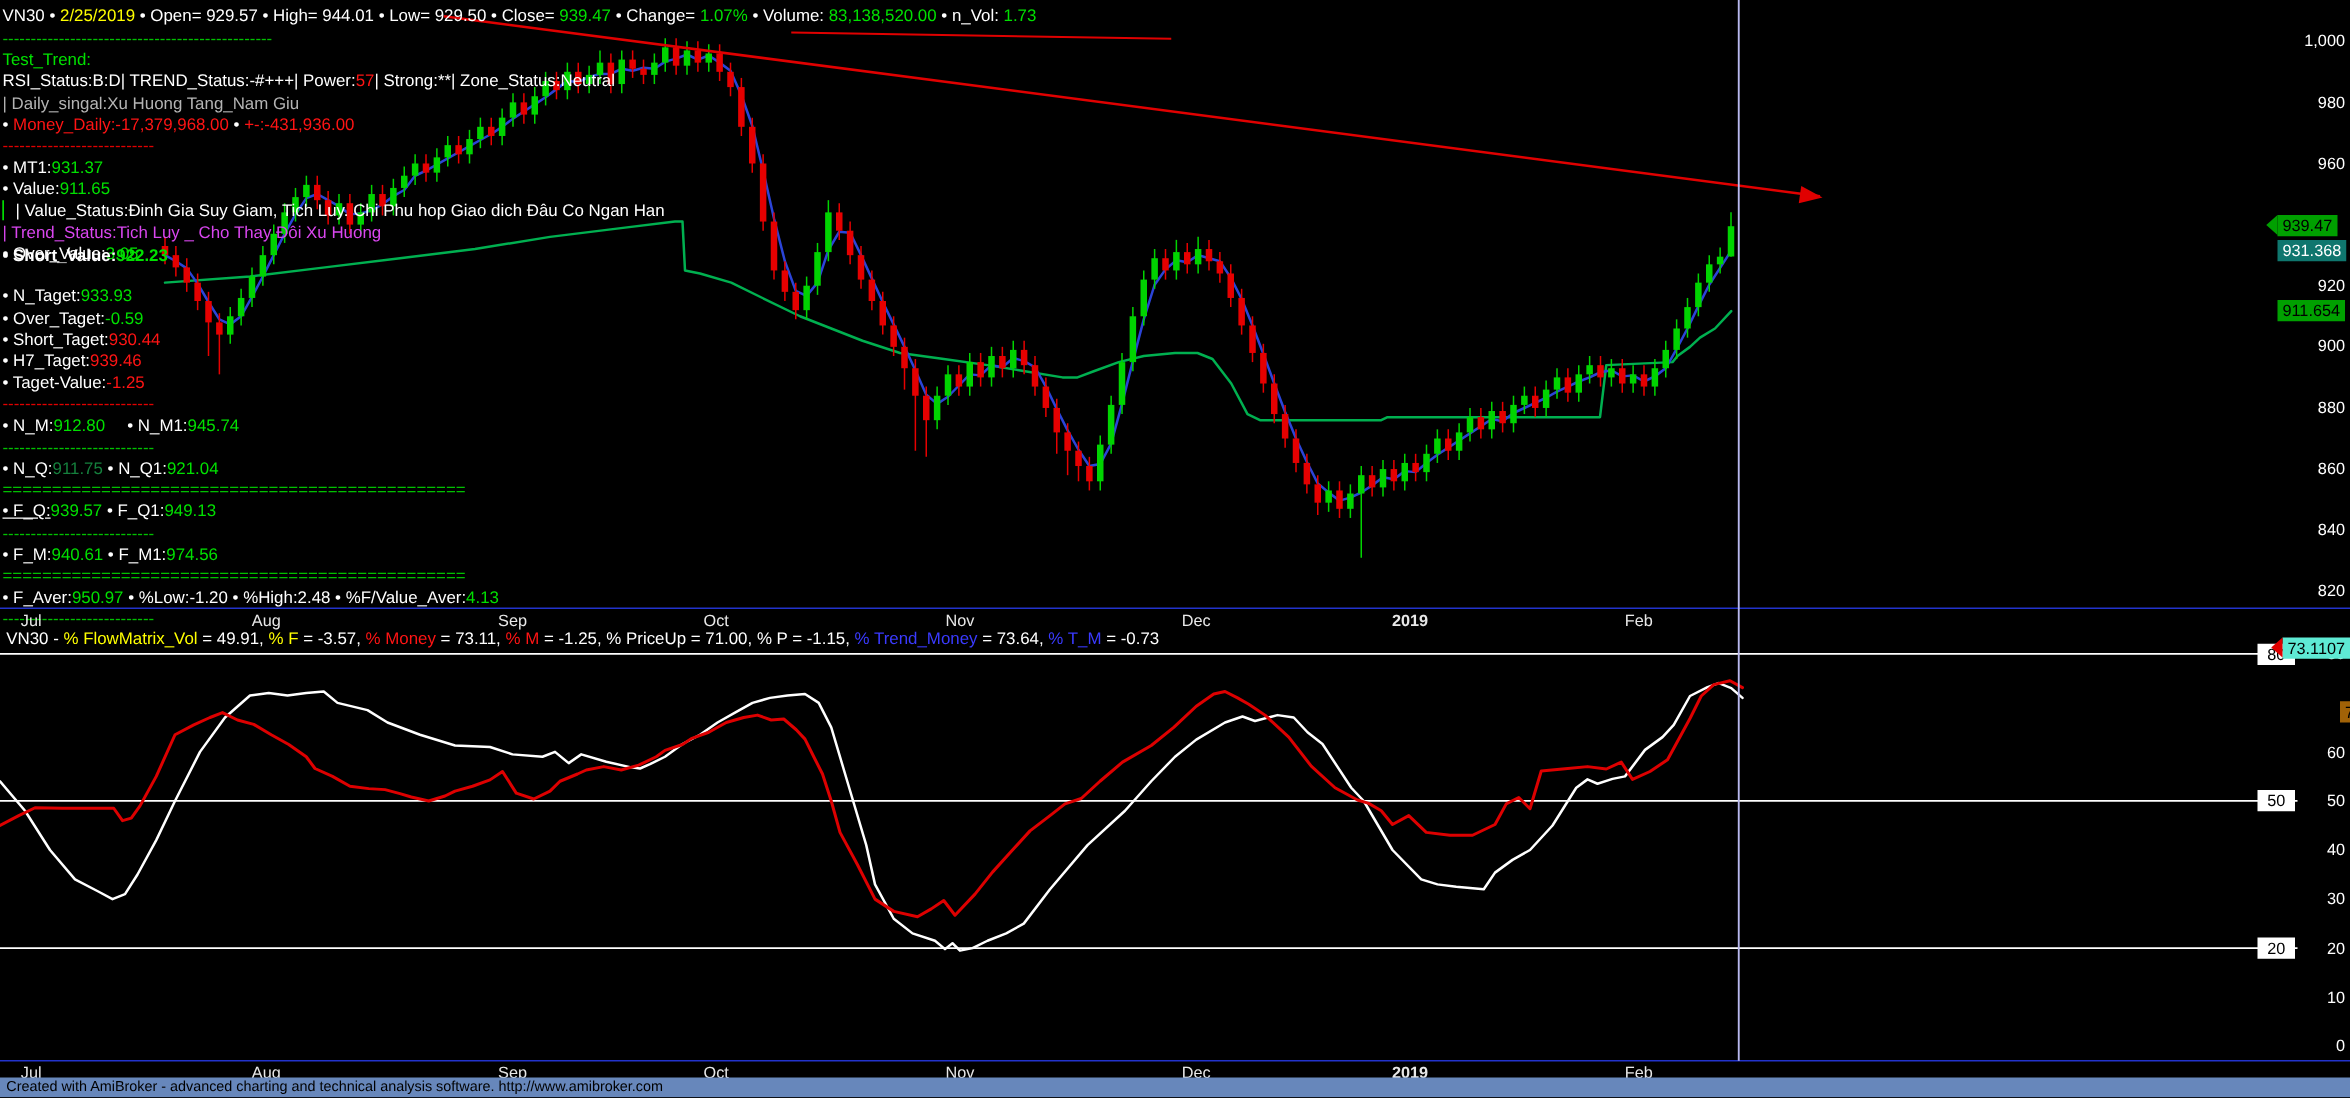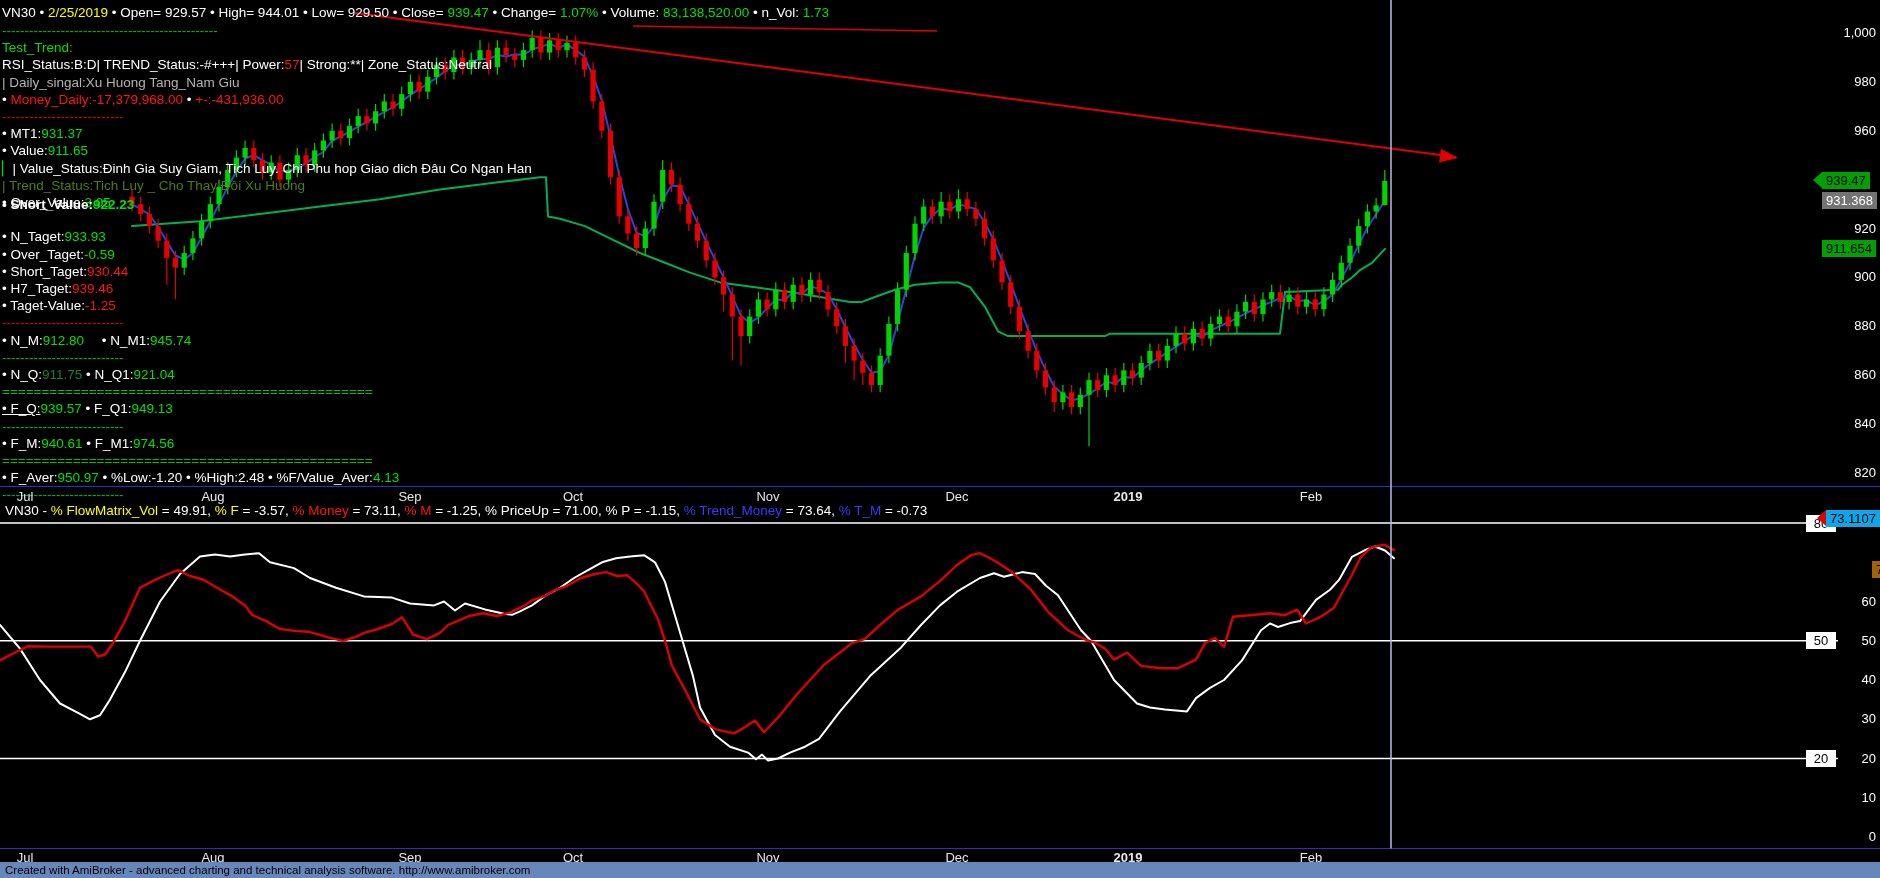--- a/index.html
+++ b/index.html
@@ -332,21 +332,21 @@
   <div class="abs ovl" id="left-panel" style="top:22px;left:0;">
       <div class="tline" style="top: 0px;"><span class="seg" style="color: rgb(0, 192, 0);">------------------------------------------------</span></div>
       <div class="tline" style="top: 17.2px;"><span class="seg" style="color: rgb(0, 224, 0);">Test_Trend:</span></div>
       <div class="tline" style="top: 34.4px;"><span class="seg" style="color: rgb(255, 255, 255);">RSI_Status:B:D| TREND_Status:-#+++| Power:</span><span class="seg" style="color: rgb(255, 20, 20);">57</span><span class="seg" style="color: rgb(255, 255, 255);">| Strong:**| Zone_Status:Neutral</span></div>
       <div class="tline" style="top: 51.6px;"><span class="seg" style="color: rgb(180, 180, 180);">| Daily_singal:Xu Huong Tang_Nam Giu</span></div>
       <div class="tline" style="top: 68.8px;"><span class="seg" style="color: rgb(255, 255, 255);">• </span><span class="seg" style="color: rgb(255, 20, 20);">Money_Daily:-17,379,968.00</span><span class="seg" style="color: rgb(255, 255, 255);"> • </span><span class="seg" style="color: rgb(255, 20, 20);">+-:-431,936.00</span></div>
       <div class="tline" style="top: 86px;"><span class="seg" style="color: rgb(224, 0, 0);">---------------------------</span></div>
       <div class="tline" style="top: 103.2px;"><span class="seg" style="color: rgb(255, 255, 255);">• MT1:</span><span class="seg" style="color: rgb(0, 224, 0);">931.37</span></div>
       <div class="tline" style="top: 120.4px;"><span class="seg" style="color: rgb(255, 255, 255);">• Value:</span><span class="seg" style="color: rgb(0, 224, 0);">911.65</span></div>
       <div class="tline" style="top: 137.6px;"><span class="seg" style="color: rgb(0, 224, 0);">▏</span><span class="seg" style="color: rgb(255, 255, 255);">| Value_Status:Đinh Gia Suy Giam, Tich Luy. Chi Phu hop Giao dich Đâu Co Ngan Han</span></div>
-      <div class="tline" style="top: 154.8px;"><span class="seg" style="color: #4d7c0f;">| Trend_Status:Tich Luy _ Cho Thay Đôi Xu Huong</span></div>
+      <div class="tline" style="top: 154.8px;"><span class="seg" style="color: #d946ef;">| Trend_Status:Tich Luy _ Cho Thay Đôi Xu Huong</span></div>
       <div class="tline" style="top: 172px;"><span class="seg" style="color: rgb(255, 255, 255);">• Over_Value:</span><span class="seg" style="color: rgb(0, 224, 0);">3.05</span></div>
       <div class="tline" style="top: 174px; font-weight: bold;"><span class="seg" style="color: rgb(255, 255, 255);">• Short_Value:</span><span class="seg" style="color: rgb(0, 224, 0);">922.23</span></div>
       <div class="tline" style="top: 206.4px;"><span class="seg" style="color: rgb(255, 255, 255);">• N_Taget:</span><span class="seg" style="color: rgb(0, 224, 0);">933.93</span></div>
       <div class="tline" style="top: 223.6px;"><span class="seg" style="color: rgb(255, 255, 255);">• Over_Taget:</span><span class="seg" style="color: rgb(0, 224, 0);">-0.59</span></div>
       <div class="tline" style="top: 240.8px;"><span class="seg" style="color: rgb(255, 255, 255);">• Short_Taget:</span><span class="seg" style="color: rgb(255, 20, 20);">930.44</span></div>
       <div class="tline" style="top: 258px;"><span class="seg" style="color: rgb(255, 255, 255);">• H7_Taget:</span><span class="seg" style="color: rgb(255, 20, 20);">939.46</span></div>
       <div class="tline" style="top: 275.2px;"><span class="seg" style="color: rgb(255, 255, 255);">• Taget-Value:</span><span class="seg" style="color: rgb(255, 20, 20);">-1.25</span></div>
       <div class="tline" style="top: 292.4px;"><span class="seg" style="color: rgb(224, 0, 0);">---------------------------</span></div>
       <div class="tline" style="top: 309.6px;"><span class="seg" style="color: rgb(255, 255, 255);">• N_M:</span><span class="seg" style="color: rgb(0, 224, 0);">912.80</span><span class="seg" style="color: rgb(255, 255, 255); margin-left: 14px;"> • N_M1:</span><span class="seg" style="color: rgb(0, 224, 0);">945.74</span></div>
       <div class="tline" style="top: 326.8px;"><span class="seg" style="color: rgb(0, 192, 0);">---------------------------</span></div>
@@ -365,36 +365,36 @@
       <div class="tick" style="left: 1816px; top: 25px;">1,000</div>
       <div class="tick" style="left: 1816px; top: 73.894px;">980</div>
       <div class="tick" style="left: 1816px; top: 122.788px;">960</div>
       <div class="tick" style="left: 1816px; top: 220.576px;">920</div>
       <div class="tick" style="left: 1816px; top: 269.47px;">900</div>
       <div class="tick" style="left: 1816px; top: 318.364px;">880</div>
       <div class="tick" style="left: 1816px; top: 367.258px;">860</div>
       <div class="tick" style="left: 1816px; top: 416.152px;">840</div>
       <div class="tick" style="left: 1816px; top: 465.046px;">820</div>
       <div class="tag arrow" data-t="939.47" style="left: 1822px; top: 172.478px; background: rgb(0, 160, 0); color: rgb(0, 0, 0); --c: #00a000;">939.47</div>
-      <div class="tag" style="left: 1822px; top: 192.285px; background: #737373; color: rgb(255, 255, 255);">931.368</div>
+      <div class="tag" style="left: 1822px; top: 192.285px; background: #0f766e; color: rgb(255, 255, 255);">931.368</div>
       <div class="tag" style="left: 1822px; top: 240.479px; background: rgb(0, 160, 0); color: rgb(0, 0, 0);">911.654</div>
     </div>
   <div class="abs ovl" id="axis2">
       <div class="tick" style="left: 1816px; top: 515px;">80</div>
       <div class="tick" style="left: 1816px; top: 593.5px;">60</div>
       <div class="tick" style="left: 1816px; top: 632.75px;">50</div>
       <div class="tick" style="left: 1816px; top: 672px;">40</div>
       <div class="tick" style="left: 1816px; top: 711.25px;">30</div>
       <div class="tick" style="left: 1816px; top: 750.5px;">20</div>
       <div class="tick" style="left: 1816px; top: 789.75px;">10</div>
       <div class="tick" style="left: 1816px; top: 829px;">0</div>
       <div class="tag" style="left: 1806px; top: 514.5px; background: rgb(255, 255, 255); width: 22px;">80</div>
       <div class="tag" style="left: 1806px; top: 632.25px; background: rgb(255, 255, 255); width: 22px;">50</div>
       <div class="tag" style="left: 1806px; top: 750px; background: rgb(255, 255, 255); width: 22px;">20</div>
-      <div class="tag arrow" data-t="73.1107" style="left: 1826px; top: 510px; background: #0ea5e9; color: rgb(0, 0, 0);">73.1107</div>
+      <div class="tag arrow" data-t="73.1107" style="left: 1826px; top: 510px; background: #5eead4; color: rgb(0, 0, 0);">73.1107</div>
       <div class="tag" style="left: 1872px; top: 560.818px; background: #a16207; color: rgb(0, 0, 0);">71.0018</div>
     </div>
   <div class="abs ovl" id="months1">
       <div class="mon" style="left: 25px; top: 489px; font-weight: normal;">Jul</div>
       <div class="mon" style="left: 213px; top: 489px; font-weight: normal;">Aug</div>
       <div class="mon" style="left: 410px; top: 489px; font-weight: normal;">Sep</div>
       <div class="mon" style="left: 573px; top: 489px; font-weight: normal;">Oct</div>
       <div class="mon" style="left: 768px; top: 489px; font-weight: normal;">Nov</div>
       <div class="mon" style="left: 957px; top: 489px; font-weight: normal;">Dec</div>
       <div class="mon" style="left: 1128px; top: 489px; font-weight: bold;">2019</div>

